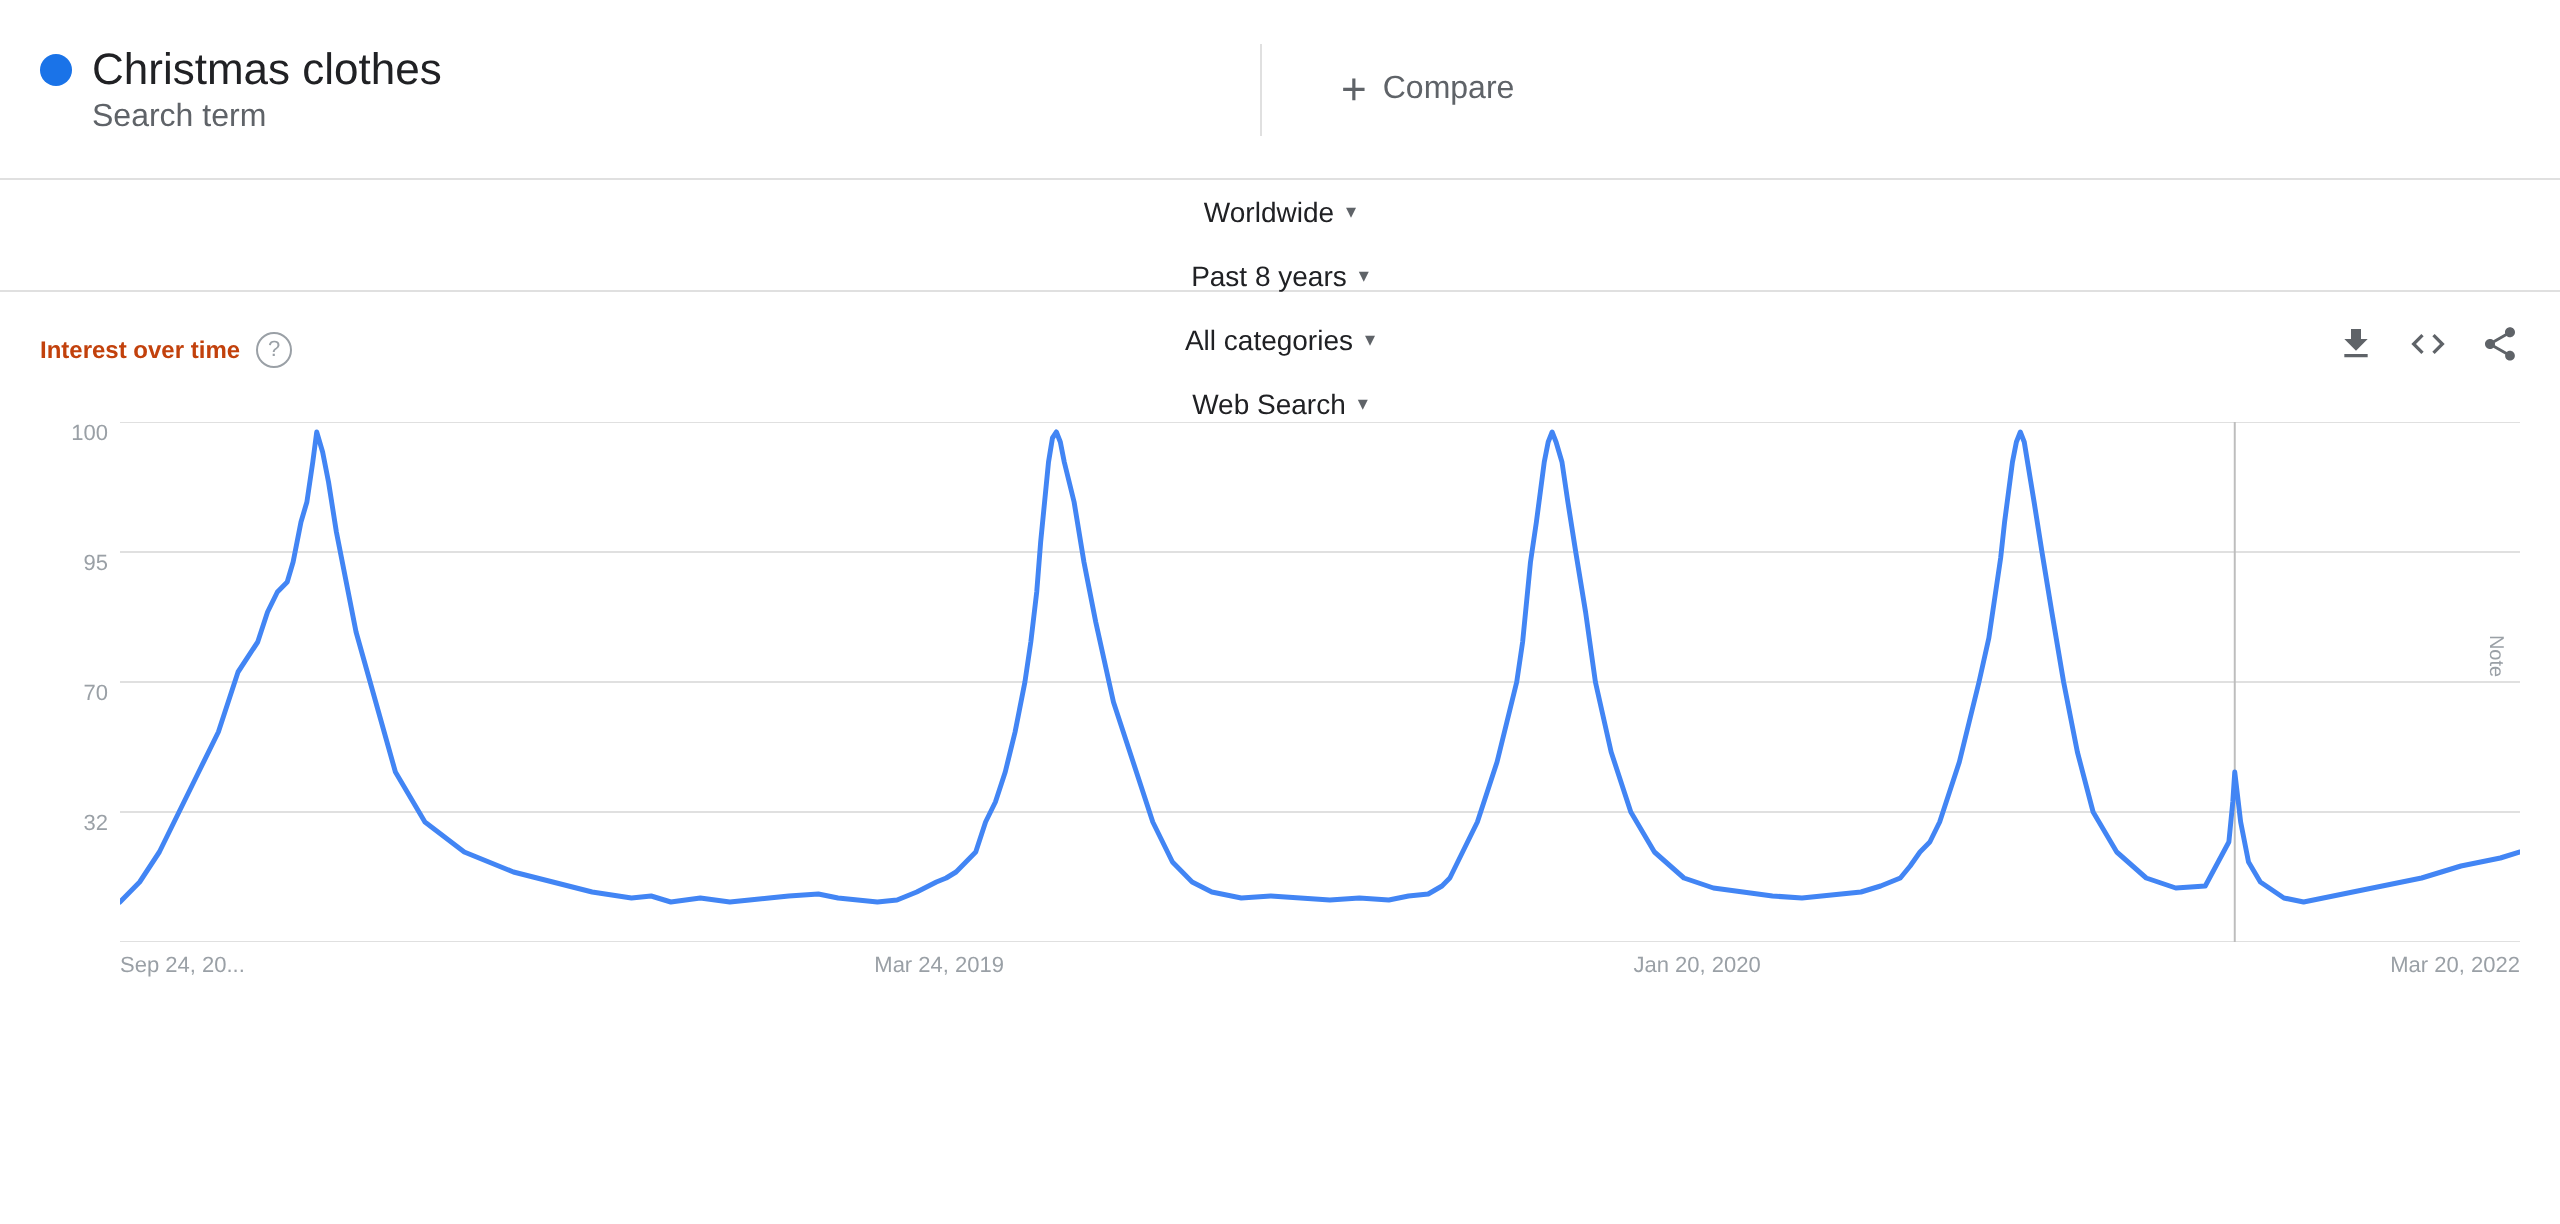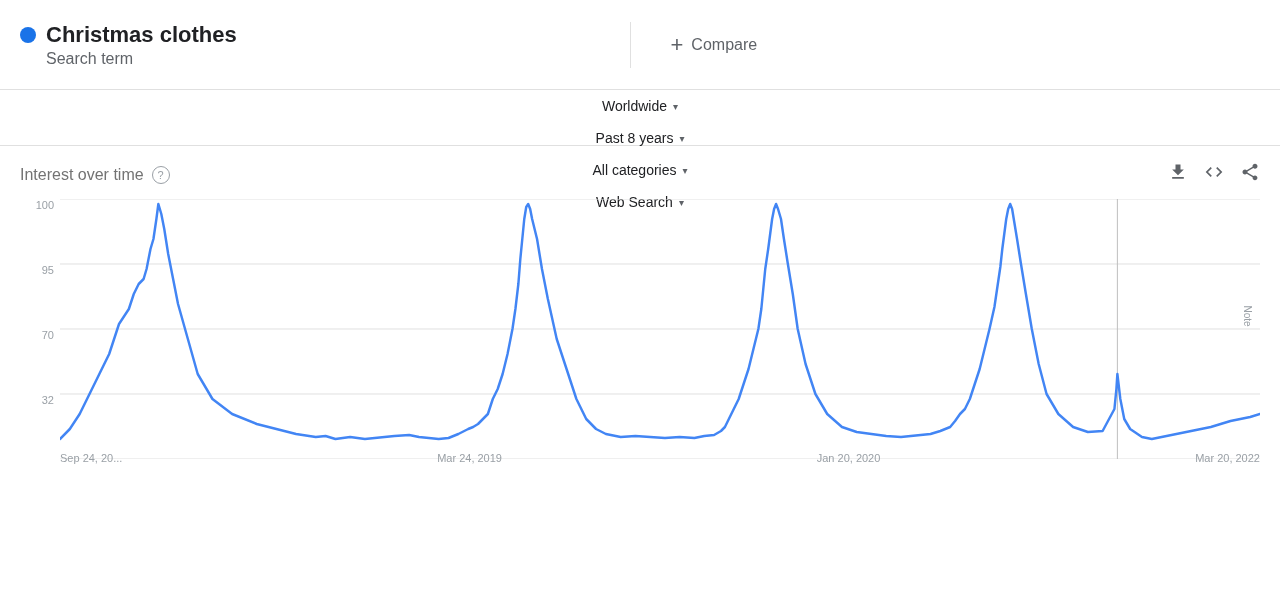--- a/index.html
+++ b/index.html
@@ -17,21 +17,21 @@
       flex-direction: column;
       flex: 1;
       border-right: 1px solid #e0e0e0;
       padding-right: 20px;
     }
     .search-term-title {
       display: flex;
       align-items: center;
       gap: 10px;
       font-size: 22px;
-      font-weight: 700;
+      font-weight: 400;
       color: #202124;
     }
     .blue-dot {
       width: 16px; height: 16px;
       border-radius: 50%;
       background: #1a73e8;
       flex-shrink: 0;
     }
     .search-label {
       font-size: 16px;
@@ -88,23 +88,23 @@
       align-items: center;
       justify-content: space-between;
       margin-bottom: 8px;
     }
     .chart-title-block {
       display: flex;
       align-items: center;
       gap: 8px;
     }
     .chart-title {
-      font-size: 16px;
-      color: #737373;
-      font-weight: 400;
+      font-size: 12px;
+      color: #c2410c;
+      font-weight: 700;
     }
     .help-icon {
       width: 18px; height: 18px;
       border-radius: 50%;
       border: 1.5px solid #9aa0a6;
       display: flex; align-items: center; justify-content: center;
       font-size: 11px; color: #9aa0a6;
       cursor: pointer;
     }
     .chart-actions {
@@ -115,21 +115,21 @@
     .chart-action-btn {
       cursor: pointer;
       font-size: 18px;
       color: #5f6368;
     }
 
     .chart-container {
       position: relative;
       width: 100%;
       height: 290px;
-      margin-top: 12px;
+      margin-top: 24px;
     }
     .y-axis {
       position: absolute;
       left: 0;
       top: 0;
       bottom: 30px;
       width: 40px;
       display: flex;
       flex-direction: column;
       justify-content: space-between;
@@ -144,21 +144,21 @@
       position: absolute;
       left: 40px;
       right: 0;
       top: 0;
       bottom: 30px;
     }
     .x-axis {
       position: absolute;
       left: 40px;
       right: 0;
-      bottom: 13px;
+      bottom: 0;
       height: 30px;
       display: flex;
       justify-content: space-between;
       align-items: flex-start;
       padding-top: 6px;
     }
     .x-label {
       font-size: 11px;
       color: #9aa0a6;
     }

